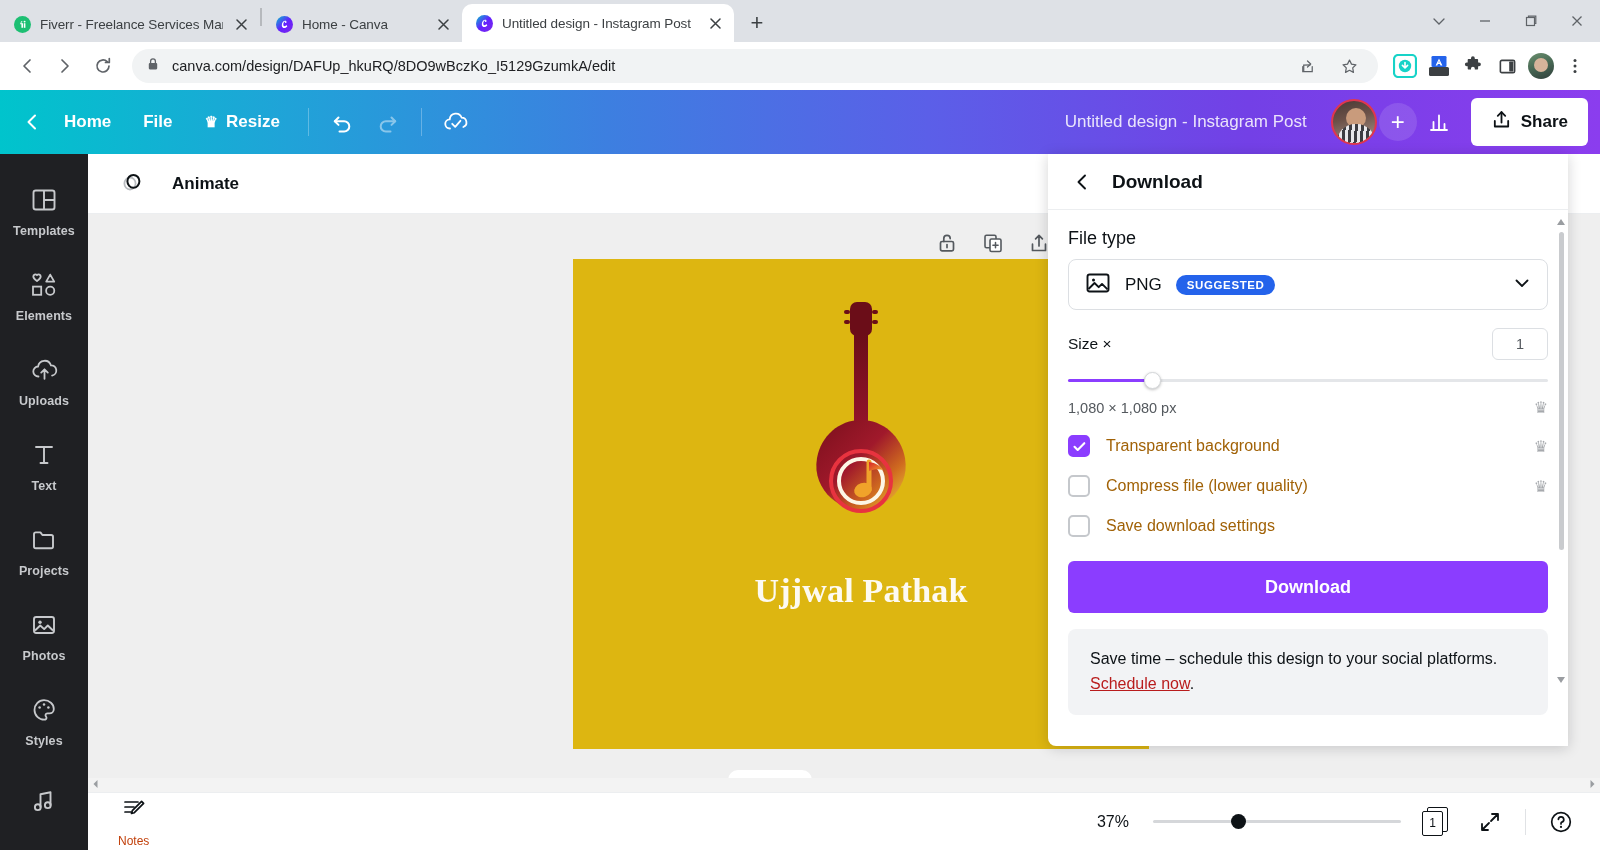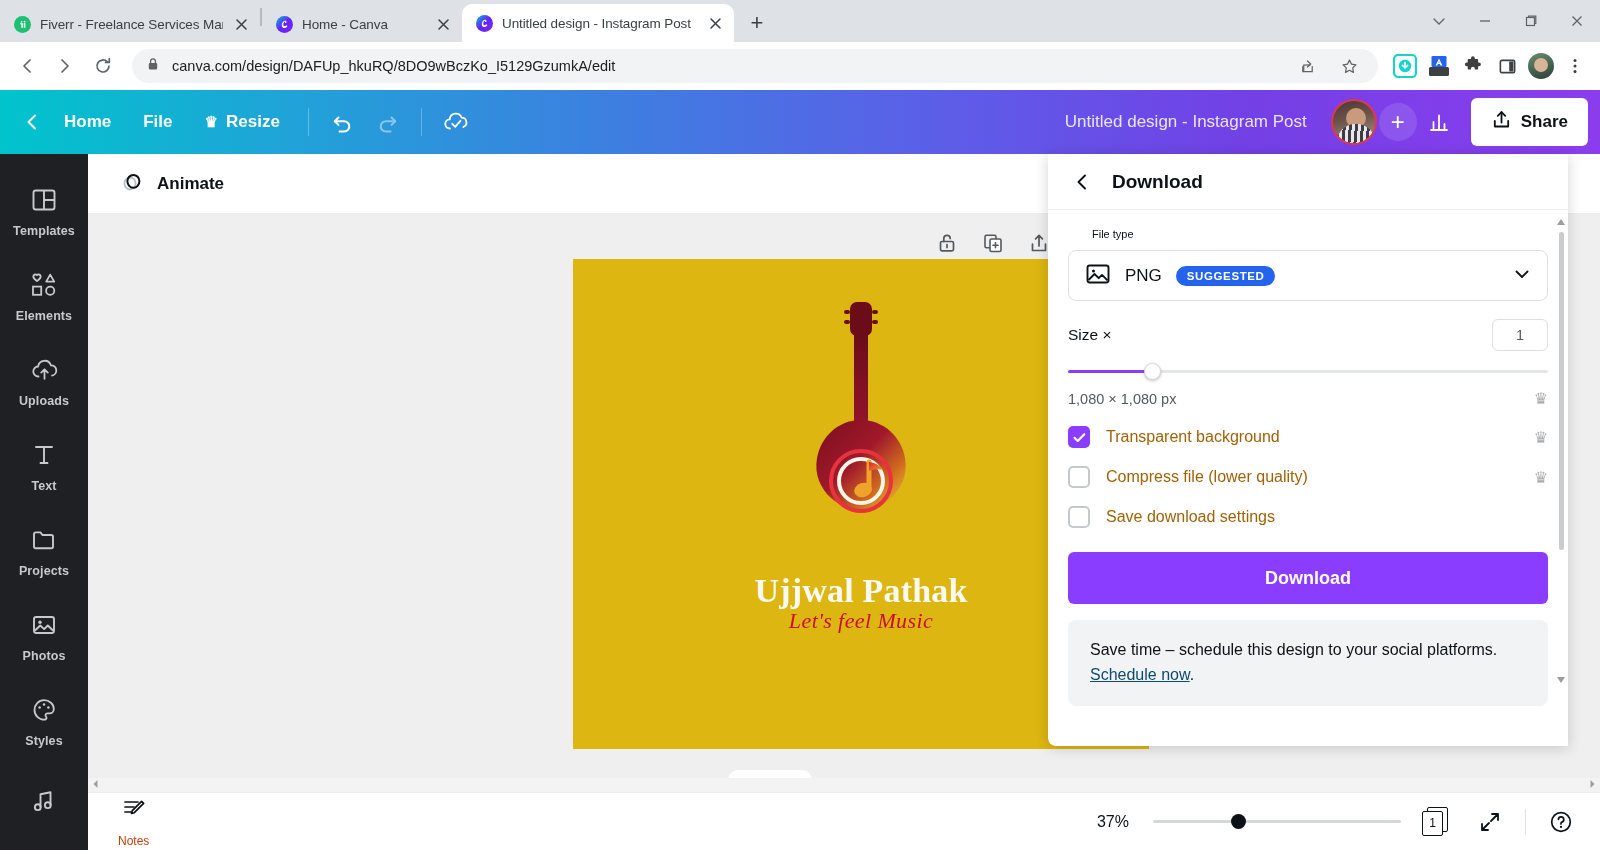--- a/index.html
+++ b/index.html
@@ -146,21 +146,21 @@
   .editor {
     position: absolute; top: 154px; left: 88px; width: 1512px; height: 696px;
     background: #fff;
   }
   .animate-bar {
     position: absolute; top: 0; left: 0; width: 1512px; height: 60px;
     background: #fff; display: flex; align-items: center; padding: 0 22px;
     border-bottom: 1px solid #eceef0;
   }
   .animate-btn {
-    display: flex; align-items: center; gap: 11px; font-size: 17px;
+    display: flex; align-items: center; gap: 26px; font-size: 17px;
     font-weight: 700; color: #0d1216; padding: 8px 10px; border-radius: 6px;
   }
   .canvas-area {
     position: absolute; top: 60px; left: 0; width: 1512px; height: 578px;
     background: #efefef; overflow: hidden;
   }
   .obj-toolbar {
     position: absolute; top: 10px; left: 840px; display: flex; gap: 8px;
   }
   .obj-btn {
@@ -237,21 +237,21 @@
     background: #fff; box-shadow: 0 2px 14px rgba(14,19,24,.18);
     border-radius: 0 0 0 8px; z-index: 40;
   }
   .dl-header {
     height: 56px; display: flex; align-items: center; gap: 16px;
     padding: 0 20px; border-bottom: 1px solid #eceef0;
   }
   .dl-back { width: 28px; height: 28px; display: flex; align-items: center; justify-content: center; color: #0d1216; }
   .dl-title { font-size: 19px; font-weight: 700; color: #0d1216; }
   .dl-body { padding: 18px 20px 0 20px; }
-  .fld-label { font-size: 11px; color: #0d1216; margin-bottom: 10px; margin-left: 24px; }
+  .fld-label { font-size: 18px; color: #0d1216; margin-bottom: 10px; }
   .filetype-sel {
     height: 51px; border: 1px solid #dcdfe3; border-radius: 8px;
     display: flex; align-items: center; padding: 0 16px; gap: 14px;
   }
   .ft-name { font-size: 17px; color: #0d1216; }
   .badge-suggested {
     background: #2463eb; color: #fff; font-size: 11.5px; font-weight: 700;
     letter-spacing: .6px; padding: 4px 11px; border-radius: 11px;
   }
   .chev { margin-left: auto; color: #0d1216; }
@@ -286,21 +286,21 @@
   .chk-crown { margin-left: auto; }
   .dl-button {
     margin: 24px 0 0 0; height: 52px; background: #8b3dff; border-radius: 6px;
     display: flex; align-items: center; justify-content: center;
     color: #fff; font-size: 18px; font-weight: 700;
   }
   .promo {
     margin-top: 16px; background: #f2f3f5; border-radius: 8px;
     padding: 18px 22px; font-size: 16px; color: #0d1216; line-height: 1.55;
   }
-  .promo a { color: #0c4a6e; text-decoration: underline; }
+  .promo a { color: #b91c1c; text-decoration: underline; }
   .dl-scroll {
     position: absolute; right: 2px; top: 62px; width: 10px; height: 470px;
   }
   .dl-scroll .up, .dl-scroll .down {
     position: absolute; left: 0; width: 10px; height: 12px;
     display: flex; align-items: center; justify-content: center;
     font-size: 8px; color: #9a9da1;
   }
   .dl-scroll .up { top: 0; }
   .dl-scroll .down { bottom: 0; }
@@ -684,21 +684,20 @@
           <rect x="91" y="24" width="6" height="4" rx="2" fill="#6b0d18"></rect>
           <rect x="73" y="38" width="14" height="88" fill="url(#neckg)"></rect>
           <path d="M80 124c22 0 40 16 44 38 3 17-4 31-14 40-9 8-19 12-30 12s-21-4-30-12c-10-9-17-23-14-40 4-22 22-38 44-38z" fill="url(#bodyg)"></path>
           <circle cx="80" cy="185" r="30" fill="none" stroke="#e8333f" stroke-width="4"></circle>
           <circle cx="80" cy="185" r="22" fill="none" stroke="#fdf6e6" stroke-width="4"></circle>
           <path d="M88 166v28" stroke="#f0a32a" stroke-width="5" stroke-linecap="round"></path>
           <path d="M88 166c7 1 12 4 14 8-4-1-9-1-14 1z" fill="url(#noteg)"></path>
           <ellipse cx="82" cy="194" rx="9" ry="7" fill="#f0a32a" transform="rotate(-18 82 194)"></ellipse>
         </svg>
         <div class="logo-name">Ujjwal Pathak</div>
-        <div class="logo-tag">Let's feel Music</div>
       </div>
     </div>
 
     <div class="page-tab">
       <svg width="14" height="9" viewBox="0 0 14 9">
           <path d="M1.5 7L7 2l5.5 5" stroke="#54595e" stroke-width="1.5" fill="none" stroke-linecap="round" stroke-linejoin="round"></path>
         </svg>
     </div>
 
     <div class="canvas-hscroll">

